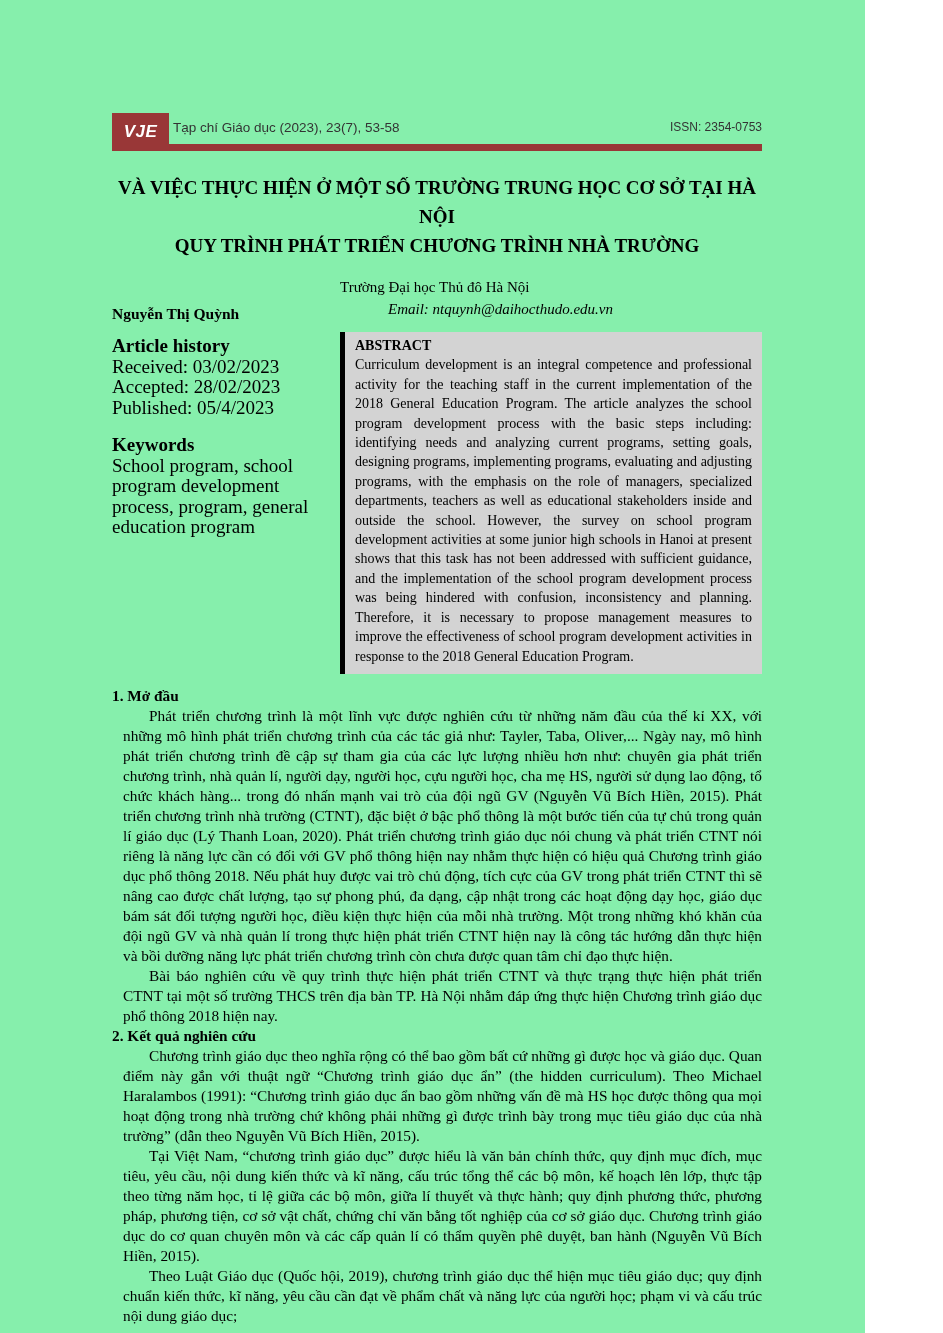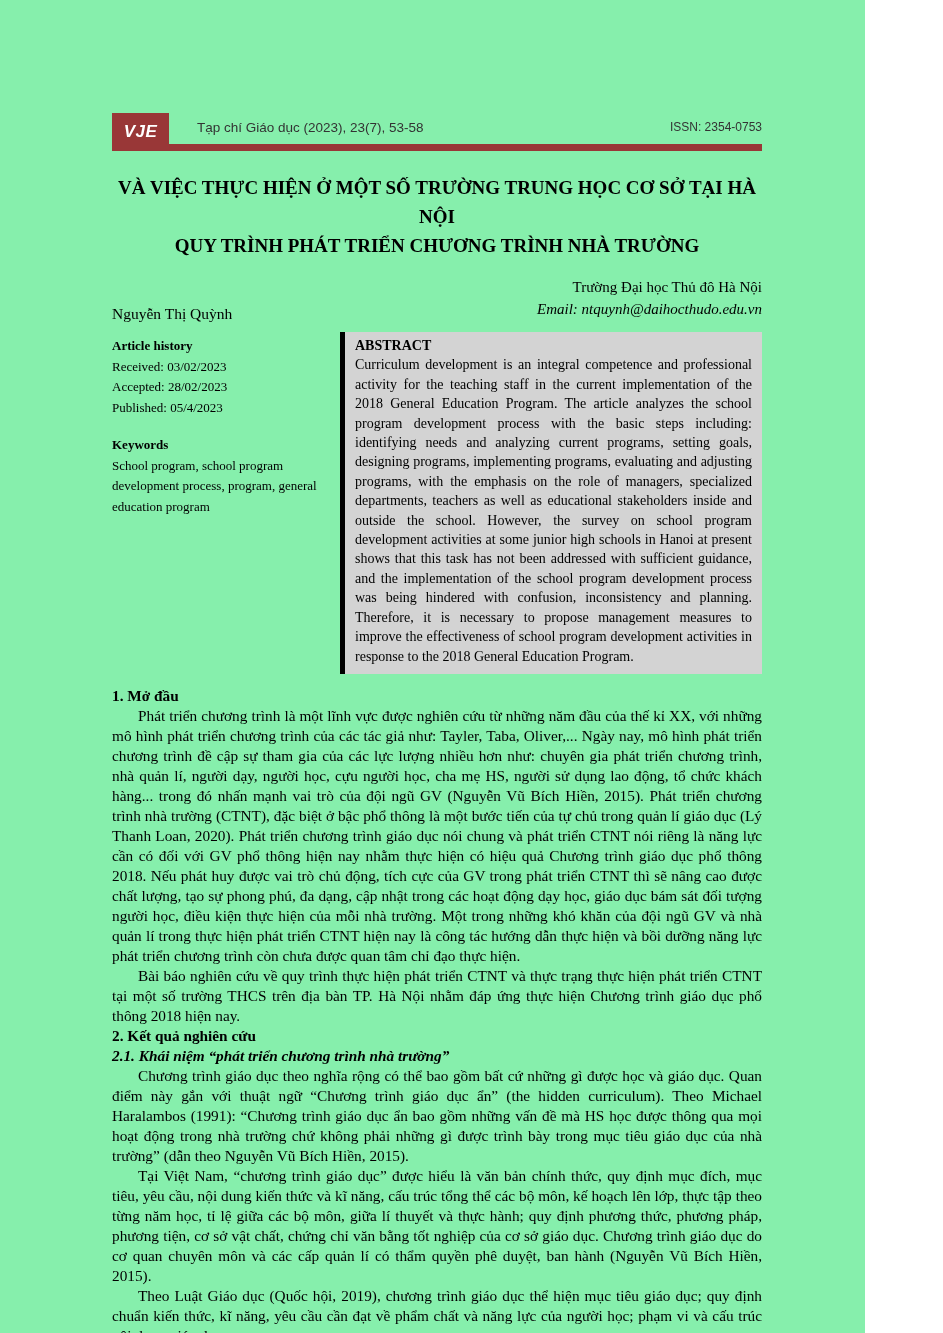--- a/index.html
+++ b/index.html
@@ -16,50 +16,50 @@
   .header { position:relative; height:38px; }
   .header-rule { position:absolute; left:0; right:0; bottom:0; height:7px; background:#993737; }
   .vje-box {
     position:absolute; left:0; top:0; width:57px; height:38px;
     background:#993737; color:#fff;
     display:flex; align-items:center; justify-content:center;
     font-family:"Liberation Sans",sans-serif; font-weight:bold; font-style:italic;
     font-size:17px; letter-spacing:.5px;
   }
   .journal-info {
-    position:absolute; left:85px; top:7px;
+    position:absolute; left:61px; top:7px;
     font-family:"Liberation Sans",sans-serif; font-size:13.5px; color:#333;
   }
   .issn {
     position:absolute; right:0; top:7px;
     font-family:"Liberation Sans",sans-serif; font-size:12px; color:#333;
   }
   
   .title { margin-top:22px; text-align:center; font-weight:bold; font-size:19px; line-height:29px; }
   
   .author-row { margin-top:13px; display:grid; grid-template-columns:228px 1fr; align-items:center; }
-  .author-name { font-weight:normal; font-size:15.5px;margin-top:32px; }
-  .affil-block { font-size:15px; line-height:22px;text-align:right; }
+  .author-name { font-weight:bold; font-size:15.5px;margin-top:32px; }
+  .affil-block { font-size:15px; line-height:22px; }
   .affil-email { font-style:italic;margin-left:48px; }
   
   .info-grid { margin-top:9px; display:grid; grid-template-columns:228px 1fr; }
-  .meta-col { font-size:13px; line-height:20.5px; padding-top:4px; }
+  .meta-col { font-size:19px; line-height:20.5px; padding-top:4px; }
   .meta-heading { font-weight:bold; }
   .keywords-block { margin-top:17px; }
   .abstract-box {
     background:#d3d3d3; border-left:5px solid #000;
     padding:4px 10px 8px 10px;
     font-size:14px; line-height:19.4px; text-align:justify;
   }
   .abstract-heading { font-weight:bold; }
   
   .body-text { margin-top:12px; font-size:15.3px; line-height:20px; text-align:justify;font-family:Liberation Serif, serif; }
   .sec-heading { font-weight:bold; text-align:left; }
   .sec-heading.italic { font-style:italic; }
-  .body-text p { text-indent:26px; }
+  .body-text p { text-indent:26px;margin-left:11px; }
   
   .page-number { margin-top:16px; text-align:center; font-size:15px; }
 </style>
 </head>
 <body>
 
 <div class="page">
 
   <div class="header">
     <div class="header-rule"></div>
@@ -98,21 +98,20 @@
       <div class="abstract-heading">ABSTRACT</div>
       <div>Curriculum development is an integral competence and professional activity for the teaching staff in the current implementation of the 2018 General Education Program. The article analyzes the school program development process with the basic steps including: identifying needs and analyzing current programs, setting goals, designing programs, implementing programs, evaluating and adjusting programs, with the emphasis on the role of managers, specialized departments, teachers as well as educational stakeholders inside and outside the school. However, the survey on school program development activities at some junior high schools in Hanoi at present shows that this task has not been addressed with sufficient guidance, and the implementation of the school program development process was being hindered with confusion, inconsistency and planning. Therefore, it is necessary to propose management measures to improve the effectiveness of school program development activities in response to the 2018 General Education Program.</div>
     </div>
   </div>
 
   <div class="body-text">
     <div class="sec-heading">1. Mở đầu</div>
     <p>Phát triển chương trình là một lĩnh vực được nghiên cứu từ những năm đầu của thế kỉ XX, với những mô hình phát triển chương trình của các tác giả như: Tayler, Taba, Oliver,... Ngày nay, mô hình phát triển chương trình đề cập sự tham gia của các lực lượng nhiều hơn như: chuyên gia phát triển chương trình, nhà quản lí, người dạy, người học, cựu người học, cha mẹ HS, người sử dụng lao động, tổ chức khách hàng... trong đó nhấn mạnh vai trò của đội ngũ GV (Nguyễn Vũ Bích Hiền, 2015). Phát triển chương trình nhà trường (CTNT), đặc biệt ở bậc phổ thông là một bước tiến của tự chủ trong quản lí giáo dục (Lý Thanh Loan, 2020). Phát triển chương trình giáo dục nói chung và phát triển CTNT nói riêng là năng lực cần có đối với GV phổ thông hiện nay nhằm thực hiện có hiệu quả Chương trình giáo dục phổ thông 2018. Nếu phát huy được vai trò chủ động, tích cực của GV trong phát triển CTNT thì sẽ nâng cao được chất lượng, tạo sự phong phú, đa dạng, cập nhật trong các hoạt động dạy học, giáo dục bám sát đối tượng người học, điều kiện thực hiện của mỗi nhà trường. Một trong những khó khăn của đội ngũ GV và nhà quản lí trong thực hiện phát triển CTNT hiện nay là công tác hướng dẫn thực hiện và bồi dưỡng năng lực phát triển chương trình còn chưa được quan tâm chỉ đạo thực hiện.</p>
     <p>Bài báo nghiên cứu về quy trình thực hiện phát triển CTNT và thực trạng thực hiện phát triển CTNT tại một số trường THCS trên địa bàn TP. Hà Nội nhằm đáp ứng thực hiện Chương trình giáo dục phổ thông 2018 hiện nay.</p>
     <div class="sec-heading">2. Kết quả nghiên cứu</div>
-    <div class="sec-heading italic">2.1. Khái niệm “phát triển chương trình nhà trường”</div>
     <p>Chương trình giáo dục theo nghĩa rộng có thể bao gồm bất cứ những gì được học và giáo dục. Quan điểm này gắn với thuật ngữ “Chương trình giáo dục ẩn” (the hidden curriculum). Theo Michael Haralambos (1991): “Chương trình giáo dục ẩn bao gồm những vấn đề mà HS học được thông qua mọi hoạt động trong nhà trường chứ không phải những gì được trình bày trong mục tiêu giáo dục của nhà trường” (dẫn theo Nguyễn Vũ Bích Hiền, 2015).</p>
     <p>Tại Việt Nam, “chương trình giáo dục” được hiểu là văn bản chính thức, quy định mục đích, mục tiêu, yêu cầu, nội dung kiến thức và kĩ năng, cấu trúc tổng thể các bộ môn, kế hoạch lên lớp, thực tập theo từng năm học, tỉ lệ giữa các bộ môn, giữa lí thuyết và thực hành; quy định phương thức, phương pháp, phương tiện, cơ sở vật chất, chứng chỉ văn bằng tốt nghiệp của cơ sở giáo dục. Chương trình giáo dục do cơ quan chuyên môn và các cấp quản lí có thẩm quyền phê duyệt, ban hành (Nguyễn Vũ Bích Hiền, 2015).</p>
     <p>Theo Luật Giáo dục (Quốc hội, 2019), chương trình giáo dục thể hiện mục tiêu giáo dục; quy định chuẩn kiến thức, kĩ năng, yêu cầu cần đạt về phẩm chất và năng lực của người học; phạm vi và cấu trúc nội dung giáo dục;</p>
   </div>
 
   <div class="page-number">53</div>
 
 </div>
 
 </body></html>

